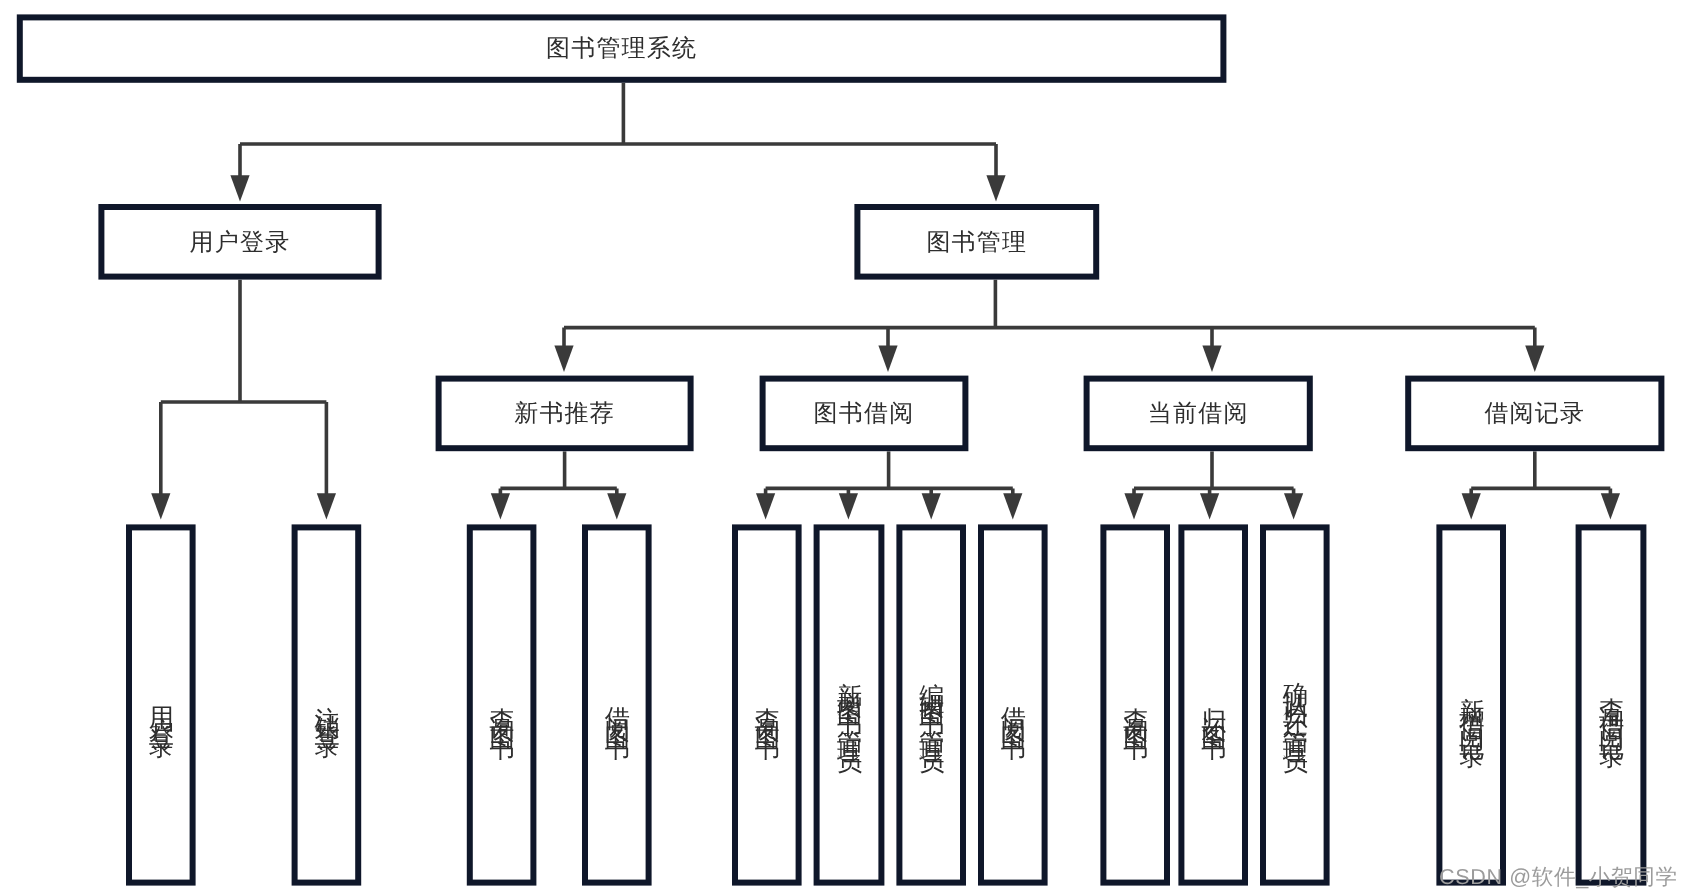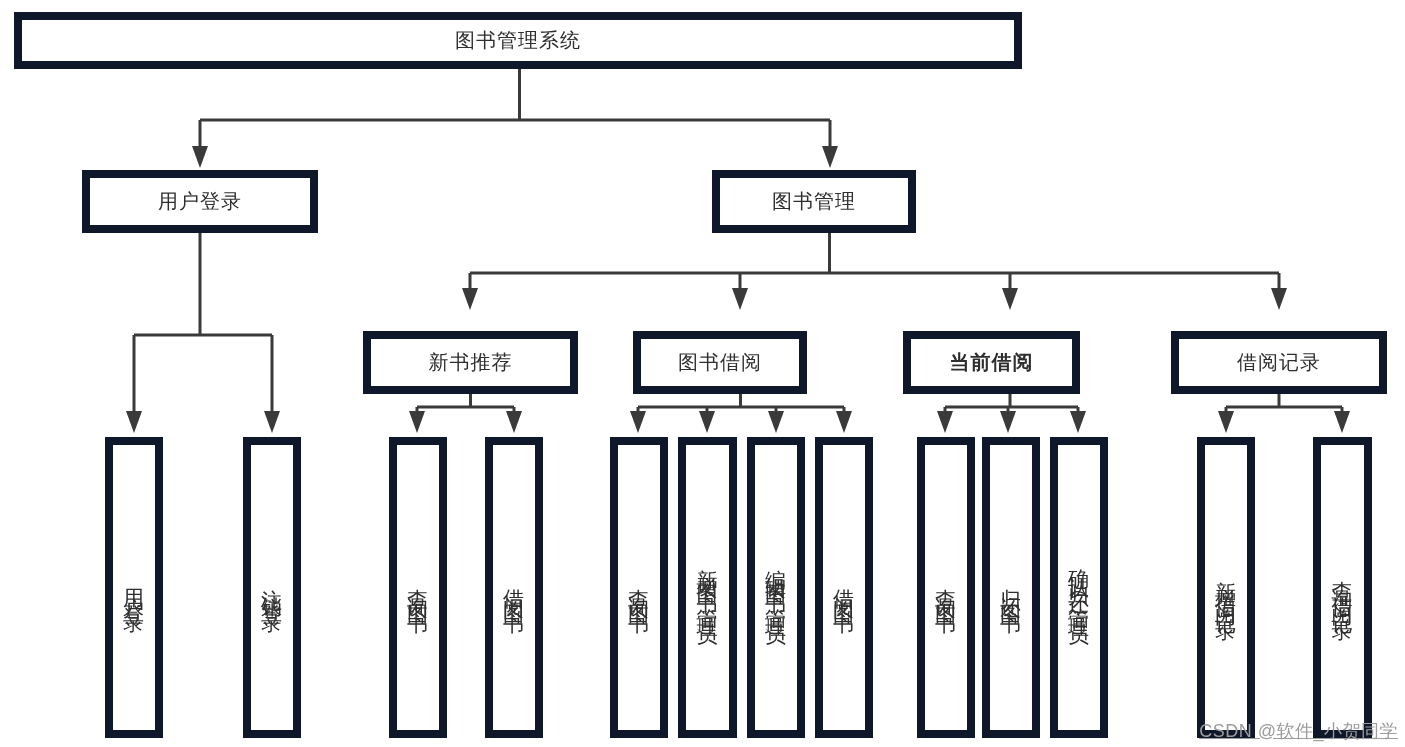--- a/index.html
+++ b/index.html
@@ -7,21 +7,21 @@
     position:relative;
     width:1405px;height:747px;
     background:#ffffff;
     font-family:"Liberation Sans", sans-serif;
     overflow:hidden;
   }
   svg.wires{position:absolute;left:0;top:0;z-index:1;}
   .box{
     position:absolute;
     box-sizing:border-box;
-    border:8px solid #0f172a;
+    border:5px solid #0f172a;
     background:#ffffff;
     display:flex;
     align-items:center;
     justify-content:center;
     color:#2e2e2e;
     z-index:2;
   }
   .hlabel{font-size:20px;letter-spacing:1px;white-space:nowrap;}
   .vlabel{
     writing-mode:vertical-rl;
@@ -30,41 +30,40 @@
     letter-spacing:8px;
     line-height:1;
     white-space:nowrap;
   }
   
   .n-root{left:14px;top:12px;width:1008px;height:57px;}
   
   .n-userlogin{left:82px;top:170px;width:236px;height:63px;}
   .n-bookmgmt{left:712px;top:170px;width:204px;height:63px;}
   
-  .n-l3{top:331px;height:63px;}
+  .n-l3{top:313px;height:63px;}
   .n-newrec{left:363px;width:215px;}
   .n-borrow{left:633px;width:174px;}
-  .n-current{left:903px;width:177px;font-weight:bold;}
+  .n-current{left:903px;width:191px;}
   .n-records{left:1171px;width:216px;}
   
   .leaf{top:437px;height:301px;width:58px;}
   .lf1{left:105px;} .lf2{left:243px;}
   .lf3{left:389px;} .lf4{left:485px;}
   .lf5{left:610px;} .lf6{left:678px;width:59px;} .lf7{left:747px;} .lf8{left:815px;}
   .lf9{left:917px;} .lf10{left:982px;} .lf11{left:1050px;}
   .lf12{left:1197px;} .lf13{left:1313px;width:59px;}
   .watermark{
     position:absolute;
     right:7px;top:719px;
     font-size:18px;
     color:#9c9c9c;
     letter-spacing:0.5px;
     z-index:5;
     white-space:nowrap;
-    text-decoration:underline;
   }
 </style>
 </head>
 <body>
 
 <div class="canvas">
 
   <svg class="wires" width="1405" height="747" viewBox="0 0 1405 747">
     <g stroke="#3a3a3a" stroke-width="3" fill="none">
 

